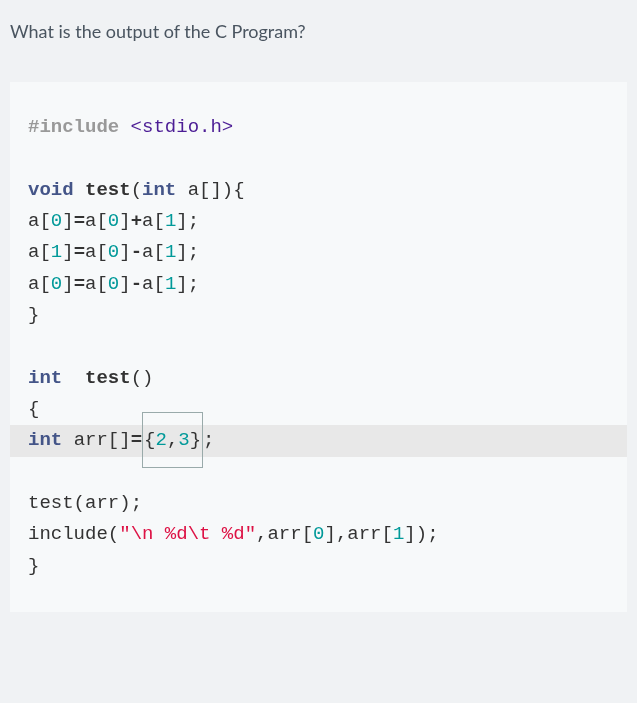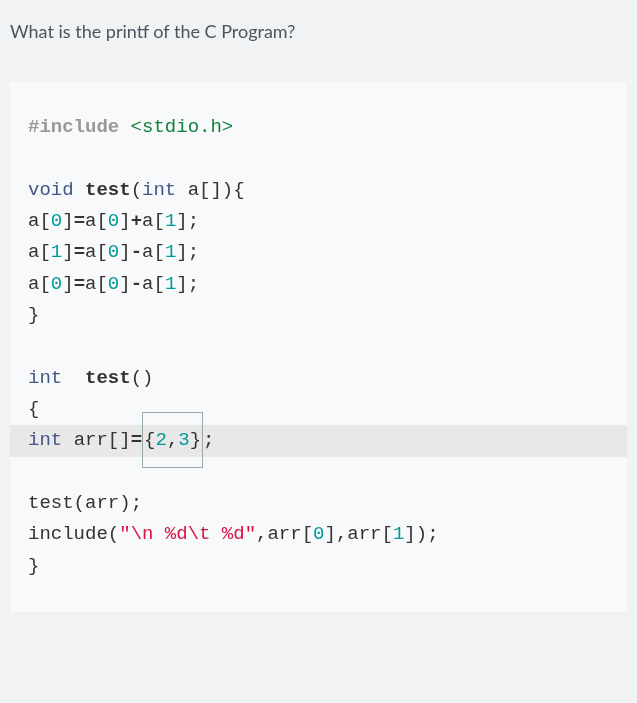--- a/index.html
+++ b/index.html
@@ -38,33 +38,33 @@
       margin-right: -18px;
       padding-left: 18px;
       padding-right: 18px;
       width: calc(100% + 36px);
     }
     .sel-box {
       border: 1px solid #9aa;
       padding: 16px 1px;
     }
     .cp { color: #999999; font-weight: bold; }
-    .kt { color: #445588; font-weight: normal; }
+    .kt { color: #445588; font-weight: bold; }
     .fn { color: #333333; font-weight: bold; }
     .n  { color: #333333; }
     .o  { color: #333333; font-weight: bold; }
     .p  { color: #333333; }
     .mi { color: #009999; }
     .s  { color: #dd1144; }
-    .cpf { color: #15803d; }
+    .cpf { color: #4c1d95; }
   </style>
 </head>
 <body>
 
-<div class="question">What is the printf of the C Program?</div>
+<div class="question">What is the output of the C Program?</div>
 
 <div class="code-block"><span class="cp">#include</span><span class="cpf"> &lt;stdio.h&gt;</span>
 <span></span>
 <span class="kt">void</span><span> </span><span class="fn">test</span><span class="p">(</span><span class="kt">int</span><span> </span><span class="n">a</span><span class="p">[]){</span>
 <span class="n">a</span><span class="p">[</span><span class="mi">0</span><span class="p">]</span><span class="o">=</span><span class="n">a</span><span class="p">[</span><span class="mi">0</span><span class="p">]</span><span class="o">+</span><span class="n">a</span><span class="p">[</span><span class="mi">1</span><span class="p">];</span>
 <span class="n">a</span><span class="p">[</span><span class="mi">1</span><span class="p">]</span><span class="o">=</span><span class="n">a</span><span class="p">[</span><span class="mi">0</span><span class="p">]</span><span class="o">-</span><span class="n">a</span><span class="p">[</span><span class="mi">1</span><span class="p">];</span>
 <span class="n">a</span><span class="p">[</span><span class="mi">0</span><span class="p">]</span><span class="o">=</span><span class="n">a</span><span class="p">[</span><span class="mi">0</span><span class="p">]</span><span class="o">-</span><span class="n">a</span><span class="p">[</span><span class="mi">1</span><span class="p">];</span>
 <span class="p">}</span>
 <span></span>
 <span class="kt">int</span><span>  </span><span class="fn">test</span><span class="p">()</span>

